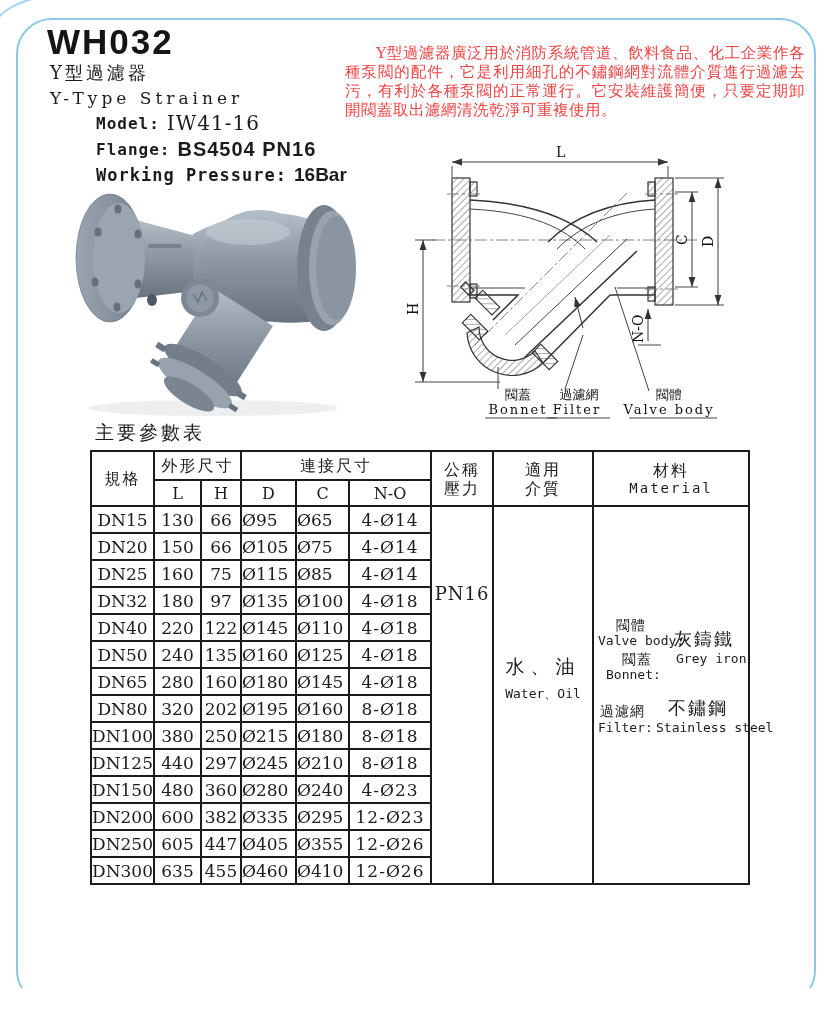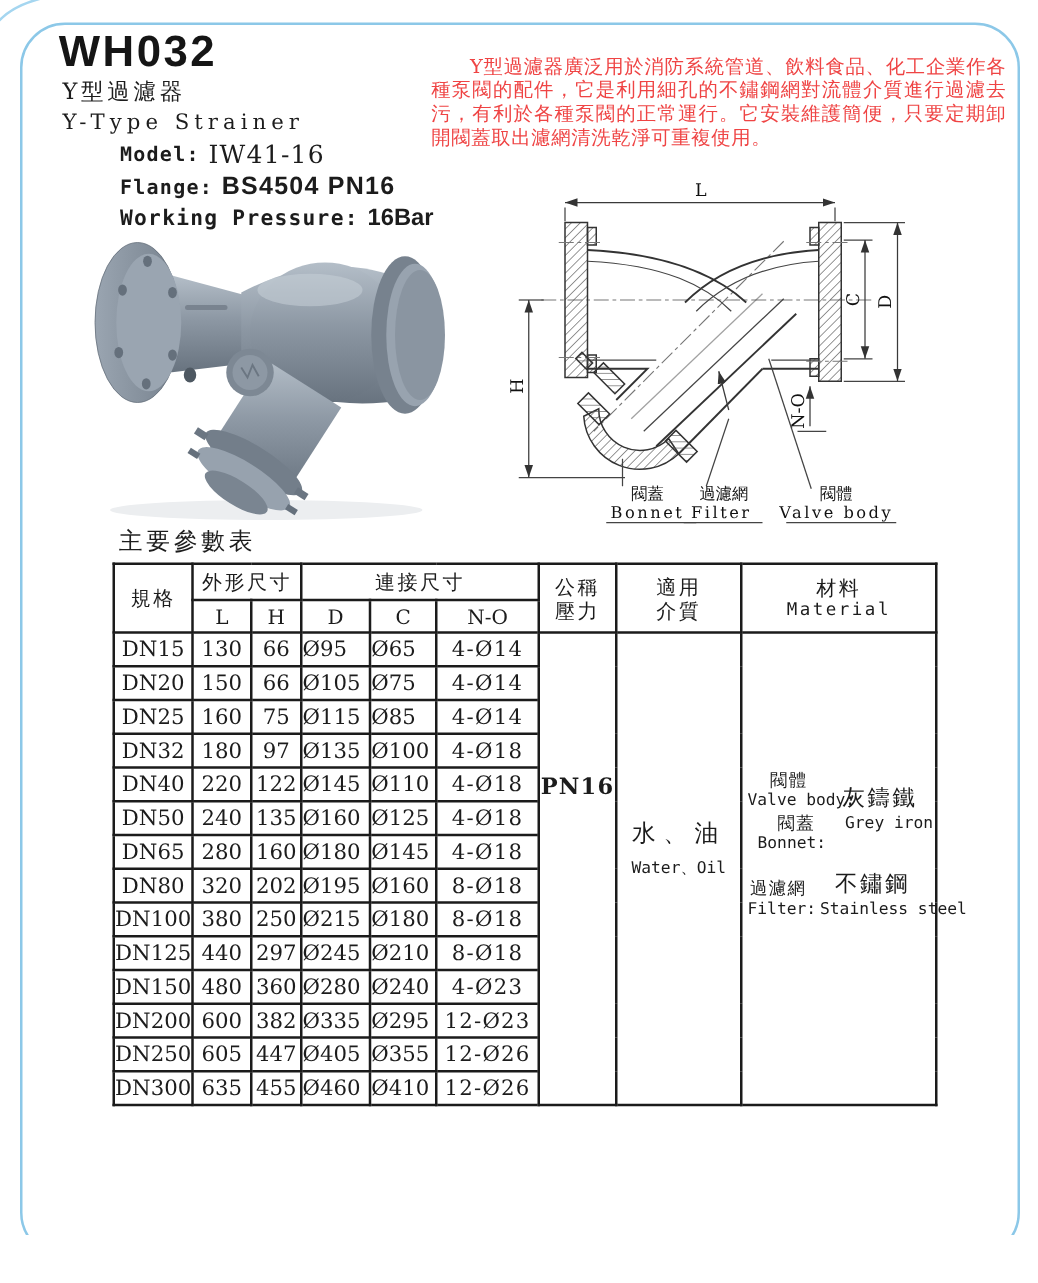--- a/index.html
+++ b/index.html
@@ -35,21 +35,21 @@
   .spec-table th,.spec-table td{border:2px solid #1b1b1b;padding:0;font-weight:normal;}
   .spec-table thead tr:first-child{height:29px;}
   .spec-table thead tr:last-child{height:26px;}
   .spec-table tbody tr{height:27px;}
   .hdr-zh{font-size:16px;letter-spacing:2px;line-height:19px;}
   .hdr-en{font-size:14px;font-family:"DejaVu Sans Mono",monospace;letter-spacing:2px;line-height:16px;}
   .sub-h{font-size:16px;}
   .col3,.col4{text-align:left;padding-left:3px;}
   .col5{letter-spacing:1px;}
 
-  td.pressure-cell{vertical-align:top;padding-top:112px;font-size:18px;letter-spacing:1px;font-weight:bold;}
+  td.pressure-cell{vertical-align:top;padding-top:76px;font-size:18px;letter-spacing:1px;}
   td.medium-cell{vertical-align:top;padding-top:147px;}
   .medium-zh{font-size:19px;letter-spacing:6px;}
   .medium-en{font-size:13px;font-family:"DejaVu Sans Mono",monospace;margin-top:5px;letter-spacing:0;}
   td.material-cell{position:relative;text-align:left;}
   .m{position:absolute;white-space:nowrap;line-height:1;}
   .m-zh{font-size:14px;letter-spacing:1px;}
   .m-big{font-size:18px;letter-spacing:2px;}
   .m-en{font-size:13px;font-family:"DejaVu Sans Mono",monospace;}
 
   .footer-note{position:absolute;left:60px;top:929px;width:710px;text-align:center;

